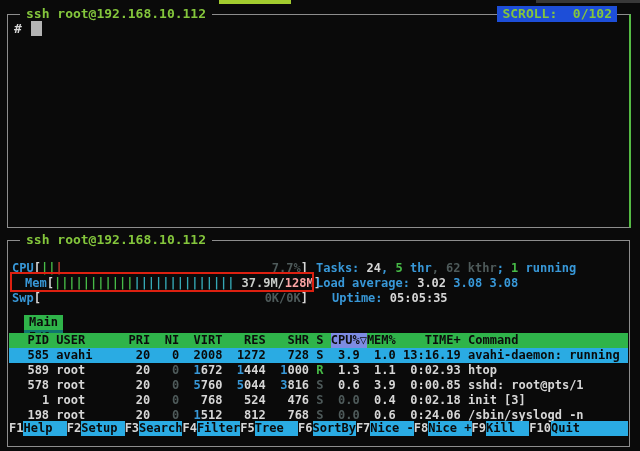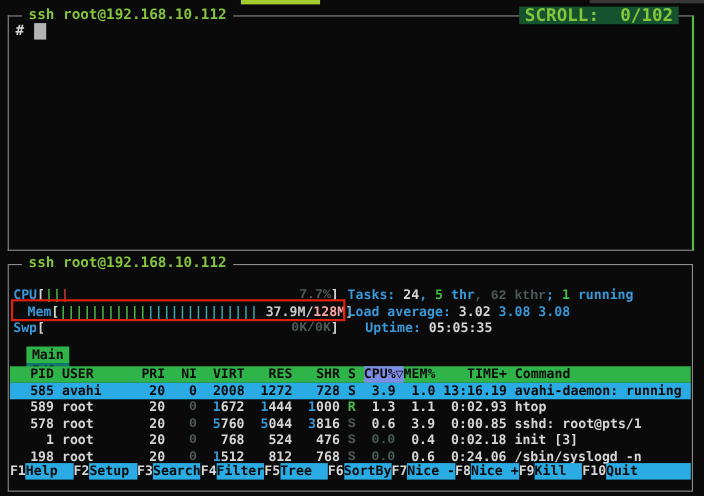--- a/index.html
+++ b/index.html
@@ -12,32 +12,32 @@
   .artifact{position:absolute;}
   
   .pane{position:absolute;border:1px solid #8d8d8d;background:#0a0a0a;}
   #top-pane{left:7px;top:14px;width:621px;height:212px;border-right:2px solid #55bb44;}
   #bottom-pane{left:7px;top:240px;width:621px;height:205px;}
   .pane-title{
     position:absolute;top:-9px;left:12px;background:#0a0a0a;padding:0 6px;
     color:#84c63c;font-size:13px;line-height:16px;white-space:pre;
   }
   .scroll-label{
-    position:absolute;top:-9px;right:12px;background:#14532d;padding:0 5px;
-    color:#84c63c;font-size:16px;line-height:16px;white-space:pre;
+    position:absolute;top:-9px;right:12px;background:#1d4ed8;padding:0 5px;
+    color:#84c63c;font-size:13px;line-height:16px;white-space:pre;
   }
   
   .prompt{position:absolute;left:6px;top:6px;display:flex;align-items:center;
     color:#d6d6d6;font-size:13px;line-height:15px;}
   .cursor{display:inline-block;width:11px;height:15px;background:#b4b4b4;margin-left:9px;}
   
   .hline{position:absolute;font-size:12px;line-height:15px;height:15px;white-space:pre;color:#d6d6d6;}
   .cyan{color:#3898d8;}
   .grn{color:#47bb47;}
-  .dim{color:#4e5a5a;font-family:Liberation Mono, monospace;}
+  .dim{color:#4e5a5a;}
   .wht{color:#d6d6d6;}
   .redc{color:#cc3b30;}
   .teal{color:#35a8b5;}
   .mtot{color:#fca5a5;}
   .musedtxt{color:#c8ccc8;}
   
   .meter{left:4px;width:296px;display:flex;}
   .mlabel{flex:none;}
   .mbracket{flex:none;color:#d6d6d6;}
   .mtrack{flex:1;display:flex;overflow:hidden;white-space:pre;}

